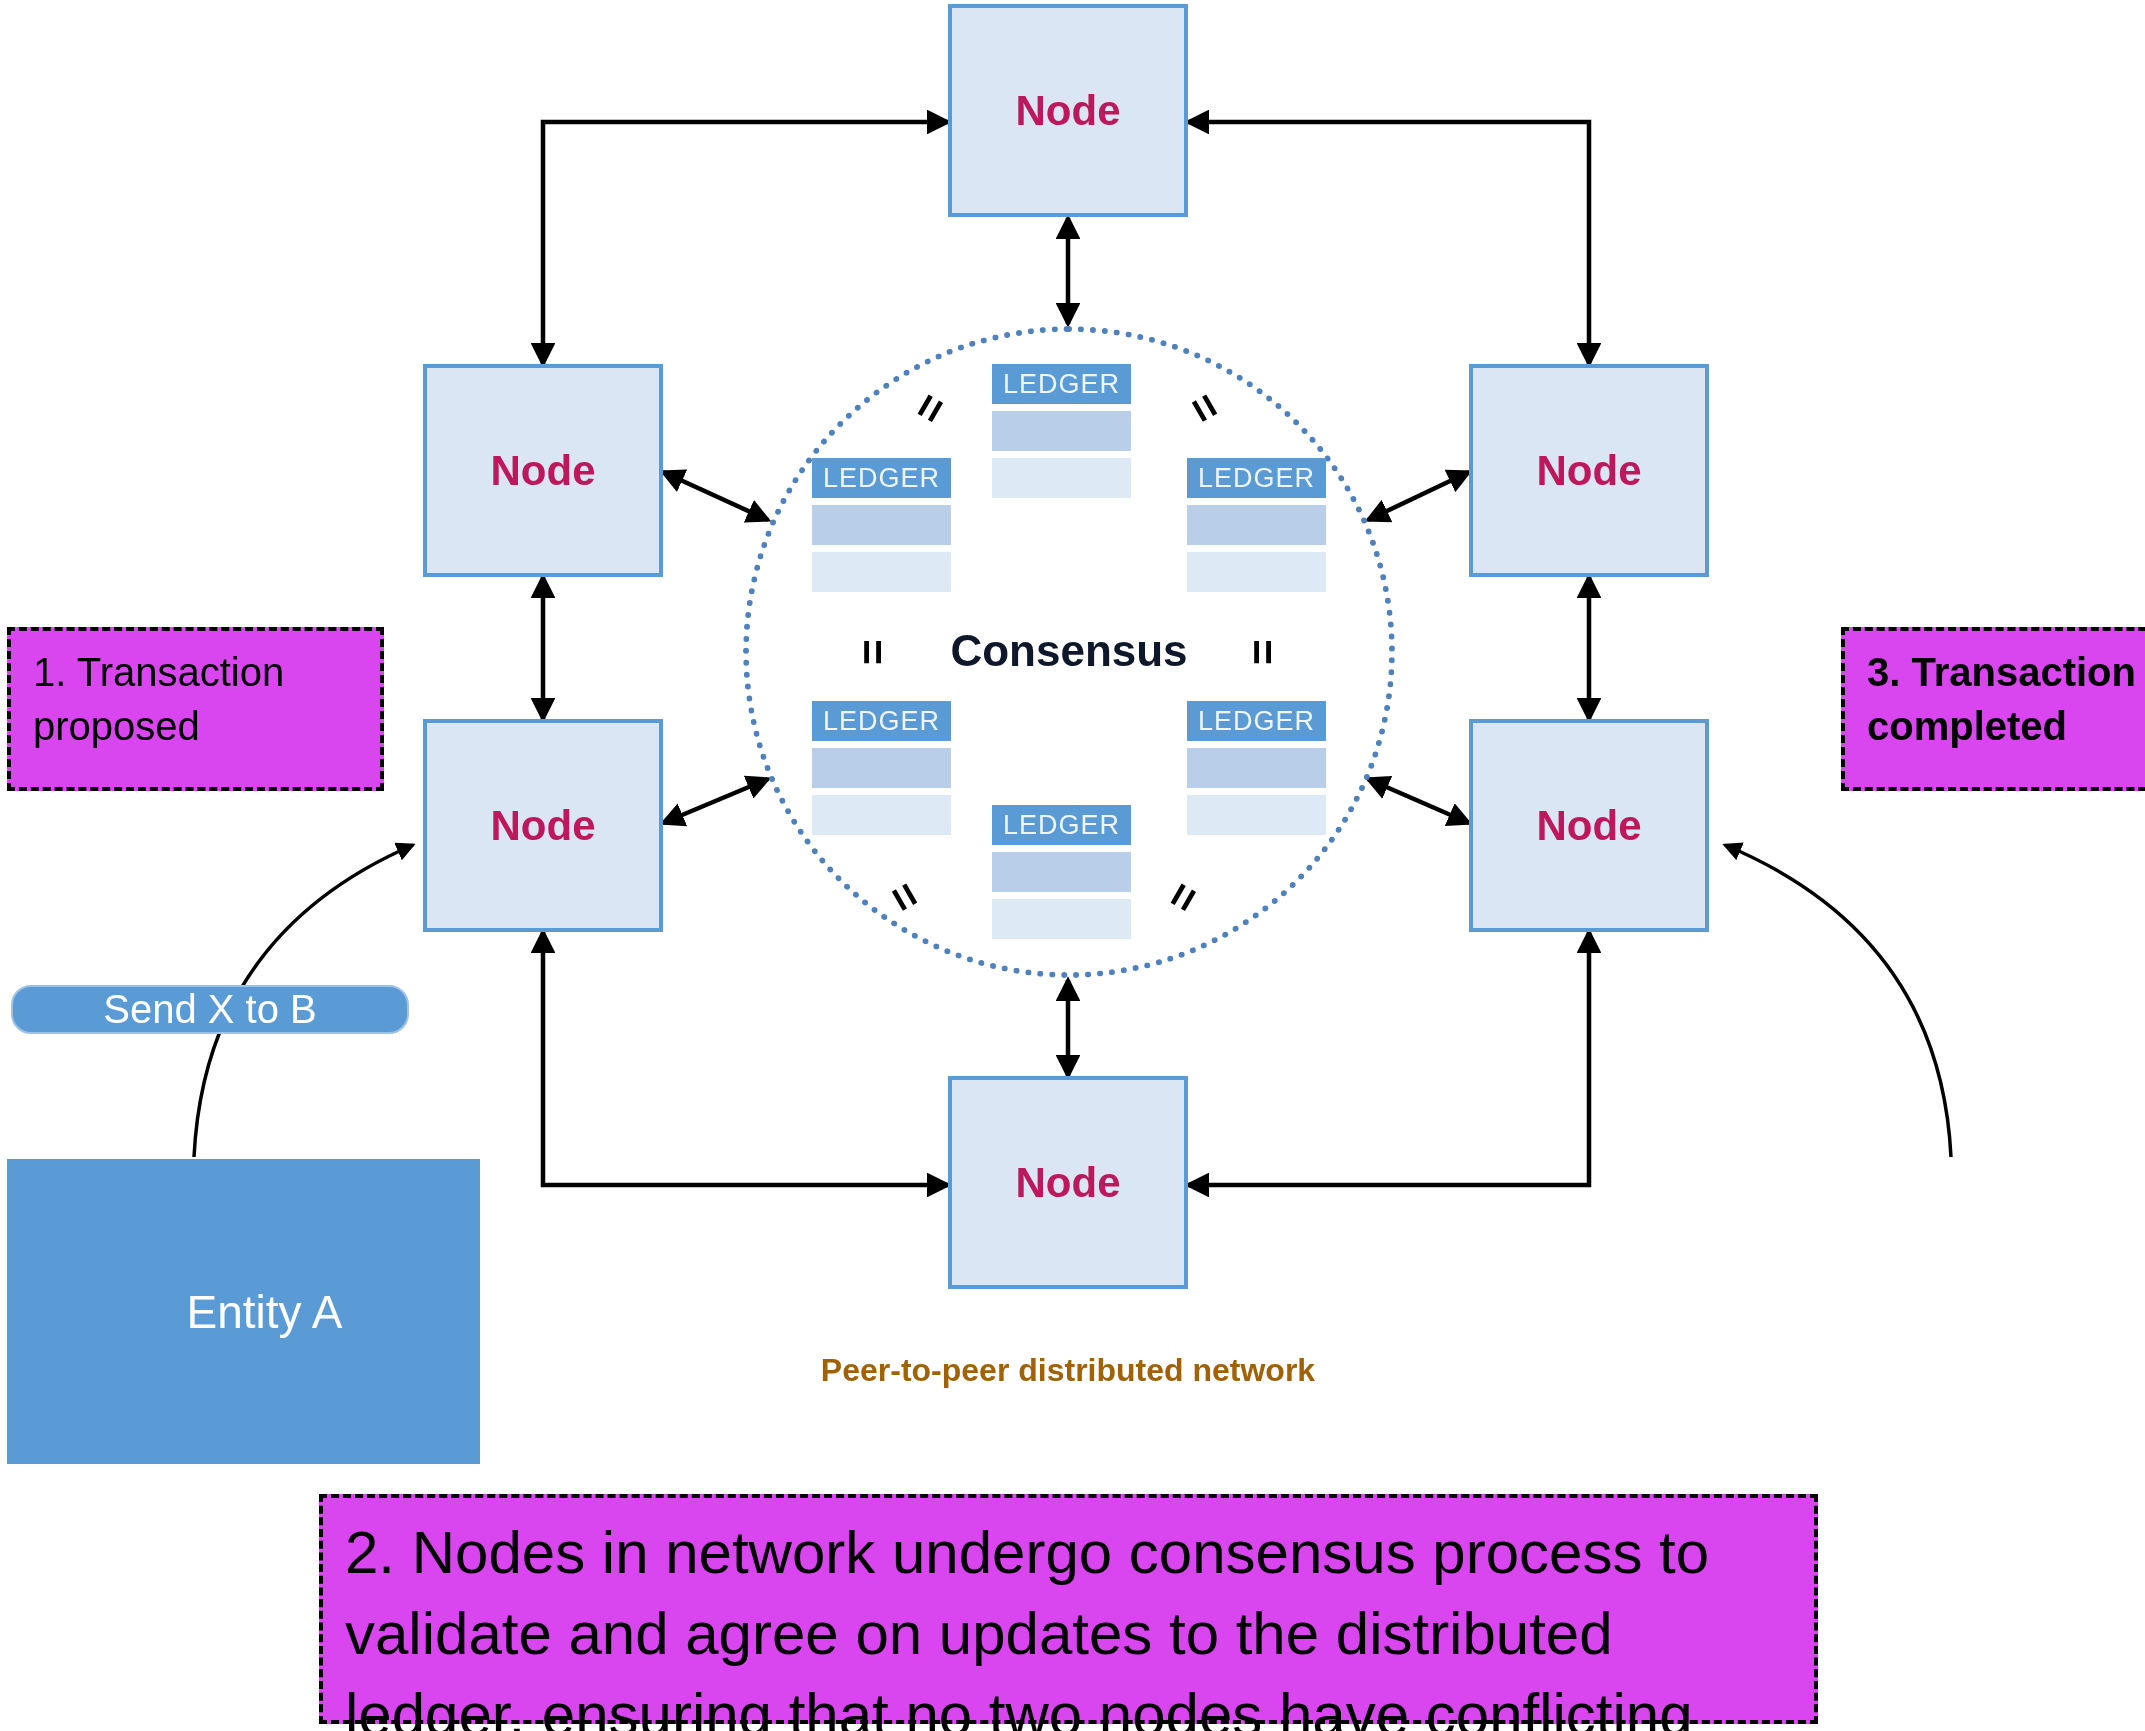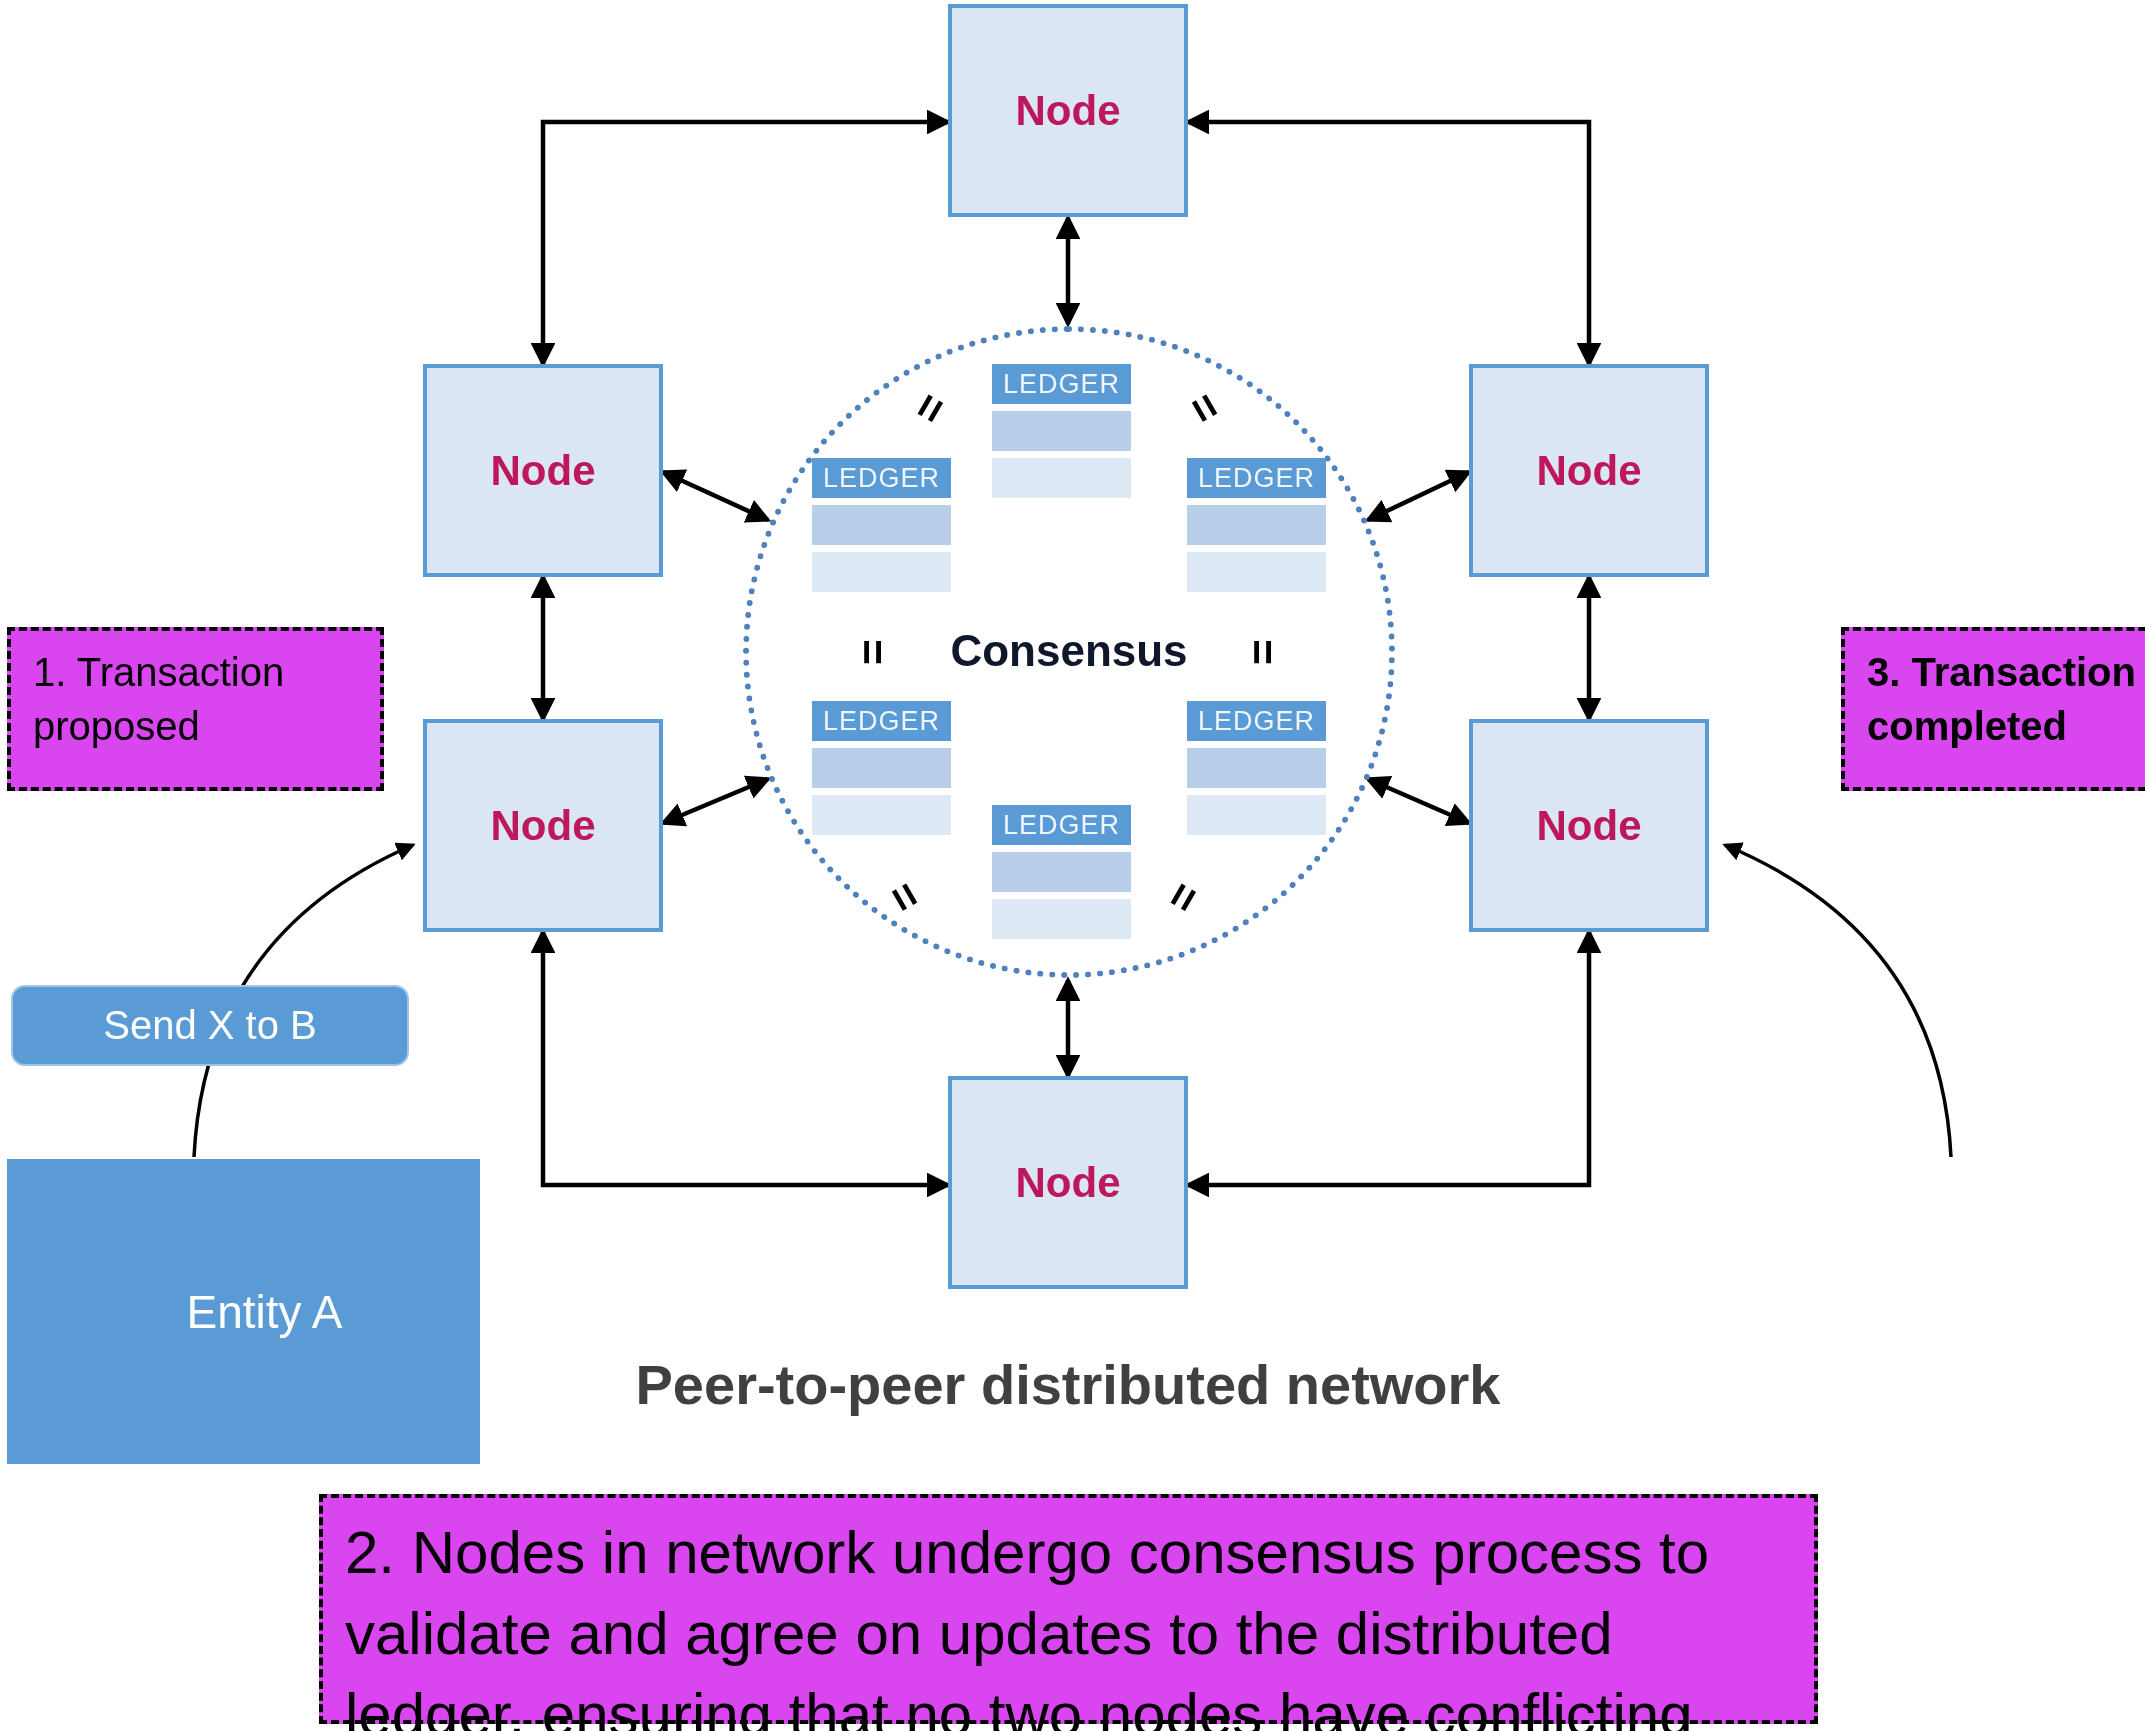--- a/index.html
+++ b/index.html
@@ -29,31 +29,31 @@
   }
   .ledger-row{height:40px;margin-bottom:7px;}
   .row-med{background:#b9cfe9;}
   .row-light{background:#dde9f5;}
   .eq{position:absolute;font-size:44px;font-weight:700;color:#000;}
   .entity{
     position:absolute;width:431px;height:305px;background:#5b9bd5;color:#fff;
     display:flex;align-items:center;justify-content:center;font-size:46px;padding-left:42px;
   }
   .pill{
-    position:absolute;height:81px;background:#5b9bd5;border:2px solid #9dc3e6;
-    border-radius:14px;color:#fff;display:flex;align-items:center;justify-content:center;
+    position:absolute;height:49px;background:#5b9bd5;border:2px solid #9dc3e6;
+    border-radius:20px;color:#fff;display:flex;align-items:center;justify-content:center;
     font-size:40px;box-sizing:border-box;
   }
   .dashed{
     position:absolute;border:4px dashed #000;background:#d946ef;box-sizing:border-box;
     font-size:40px;color:#000;padding:14px 22px;line-height:1.35;
   }
   .title{
     position:absolute;left:423px;top:1352px;width:1290px;text-align:center;
-    font-weight:700;font-size:56px;color:#404040;
+    font-weight:700;font-size:32px;color:#a16207;
   }
 </style>
 </head>
 <body>
 
 <div class="canvas">
 
   <svg class="arrows" viewBox="0 0 2145 1731">
     <defs>
       <marker id="ah" viewBox="0 0 10 10" refX="8.5" refY="5" markerWidth="5.5" markerHeight="5.5" orient="auto-start-reverse">

